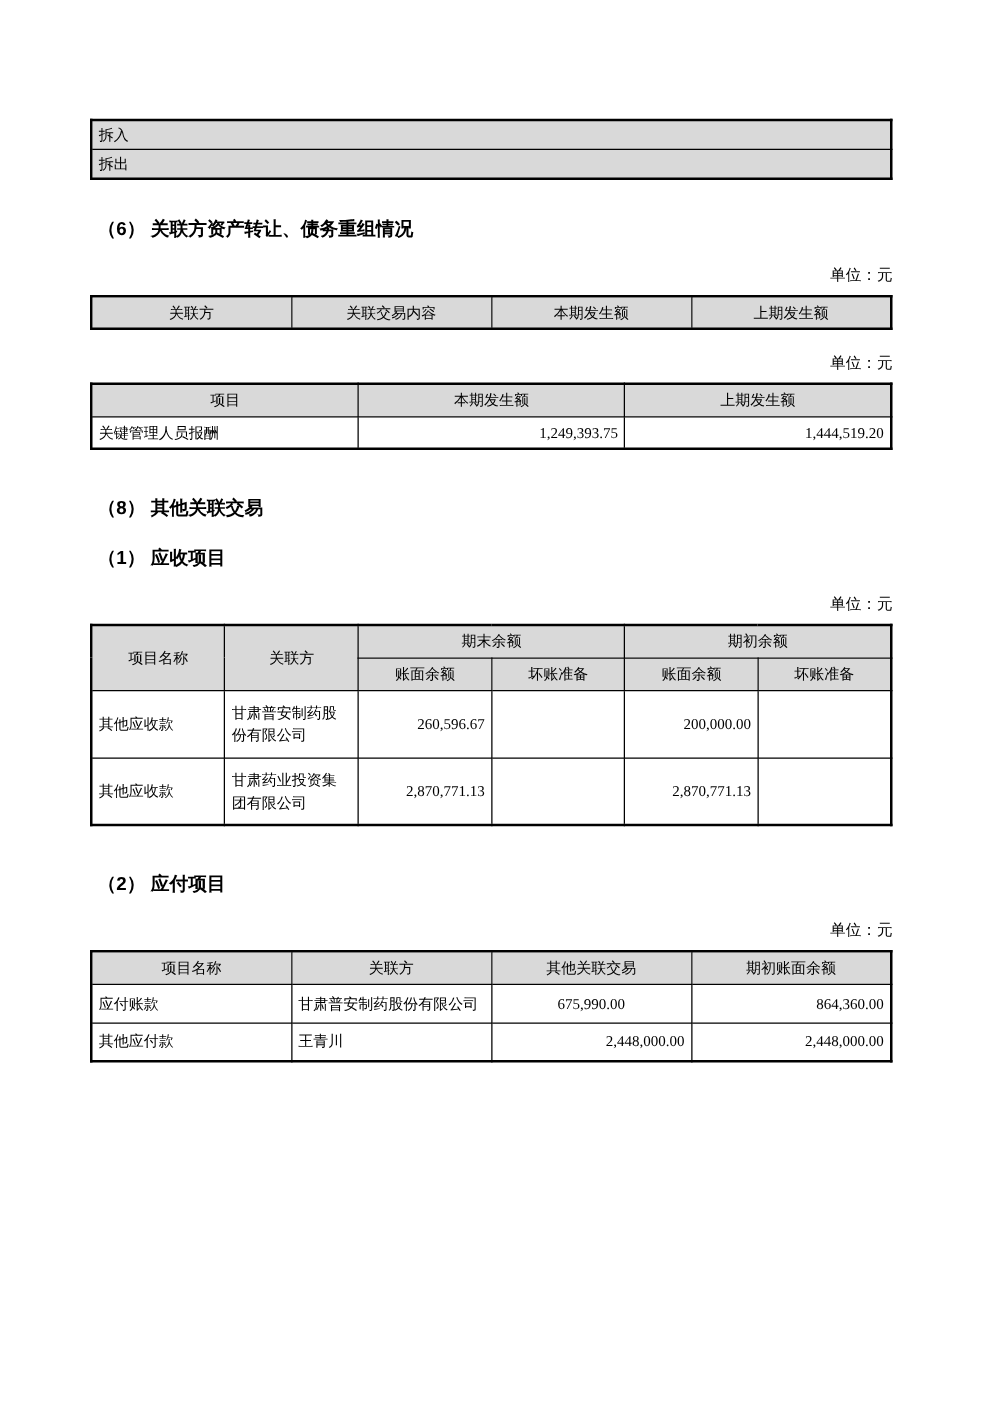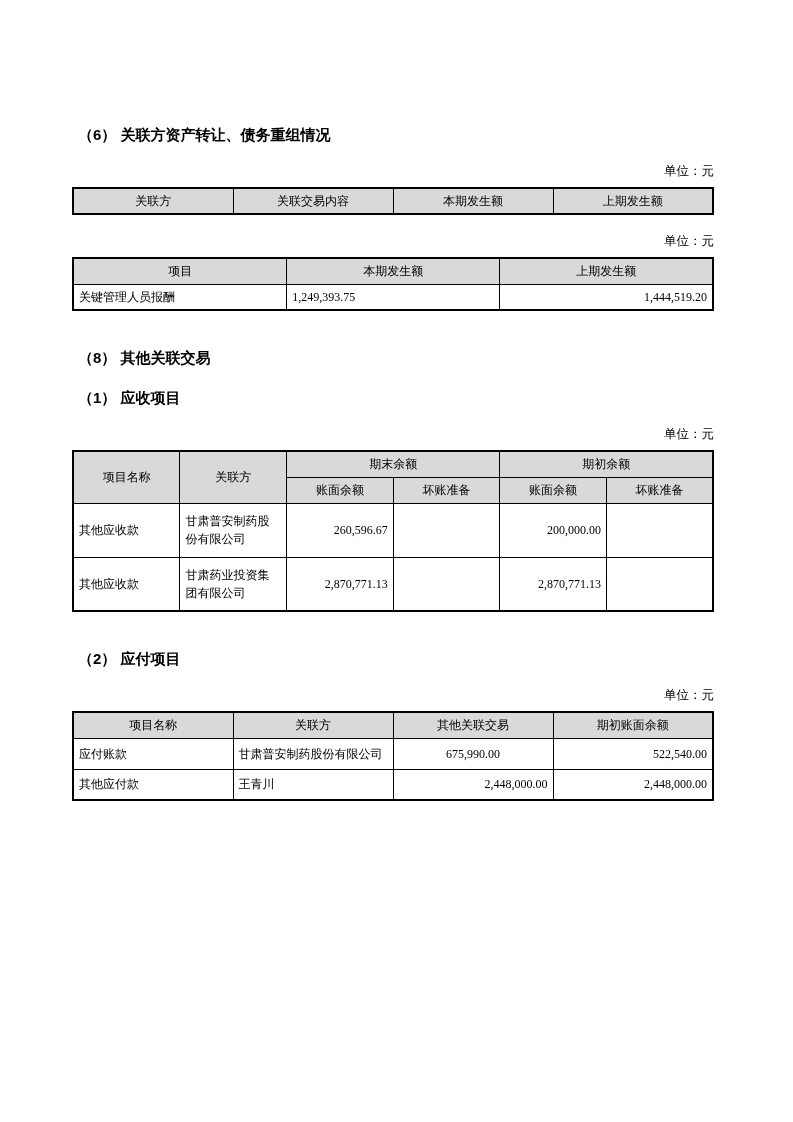--- a/index.html
+++ b/index.html
@@ -59,20 +59,30 @@
   .mt-h1 { margin-top:30px; }
   .mt-h2 { margin-top:24px; }
   .mt-h3 { margin-top:37px; }
   .mt-h4 { margin-top:20px; }
 </style>
 </head>
 <body>
 
 <div class="page">
 
+  <table class="tbl tbl-carryover">
+    <tbody>
+        <tr>
+          <td style="text-align: left;">拆入</td>
+        </tr>
+        <tr>
+          <td style="text-align: left;">拆出</td>
+        </tr>
+      </tbody>
+  </table>
 
   <div class="heading sub mt-h1">（6） 关联方资产转让、债务重组情况</div>
 
   <div class="unit">单位：元</div>
 
   <table class="tbl">
     <colgroup>
         <col style="width:25%">
         <col style="width:25%">
         <col style="width:25%">
@@ -100,21 +110,21 @@
     <thead>
       <tr>
         <th>项目</th>
         <th>本期发生额</th>
         <th>上期发生额</th>
       </tr>
     </thead>
     <tbody>
         <tr>
           <td style="text-align: left;">关键管理人员报酬</td>
-          <td style="">1,249,393.75</td>
+          <td style="text-align: right;">1,249,393.75</td>
           <td style="text-align: right;">1,444,519.20</td>
         </tr>
       </tbody>
   </table>
 
   <div class="heading sub mt-h3">（8） 其他关联交易</div>
 
 
   <div class="heading sub mt-h4">（1） 应收项目</div>
 
@@ -180,21 +190,21 @@
         <th>关联方</th>
         <th>其他关联交易</th>
         <th>期初账面余额</th>
       </tr>
     </thead>
     <tbody>
         <tr>
           <td style="text-align: left; margin-top: 14px;">应付账款</td>
           <td style="text-align: left;">甘肃普安制药股份有限公司</td>
           <td style="text-align: center;">675,990.00</td>
-          <td style="text-align: right;">522,540.00</td>
+          <td style="text-align: right;">864,360.00</td>
         </tr>
         <tr>
           <td style="text-align: left;">其他应付款</td>
           <td style="text-align: left;">王青川</td>
           <td style="text-align: right;">2,448,000.00</td>
           <td style="text-align: right;">2,448,000.00</td>
         </tr>
       </tbody>
   </table>
 

